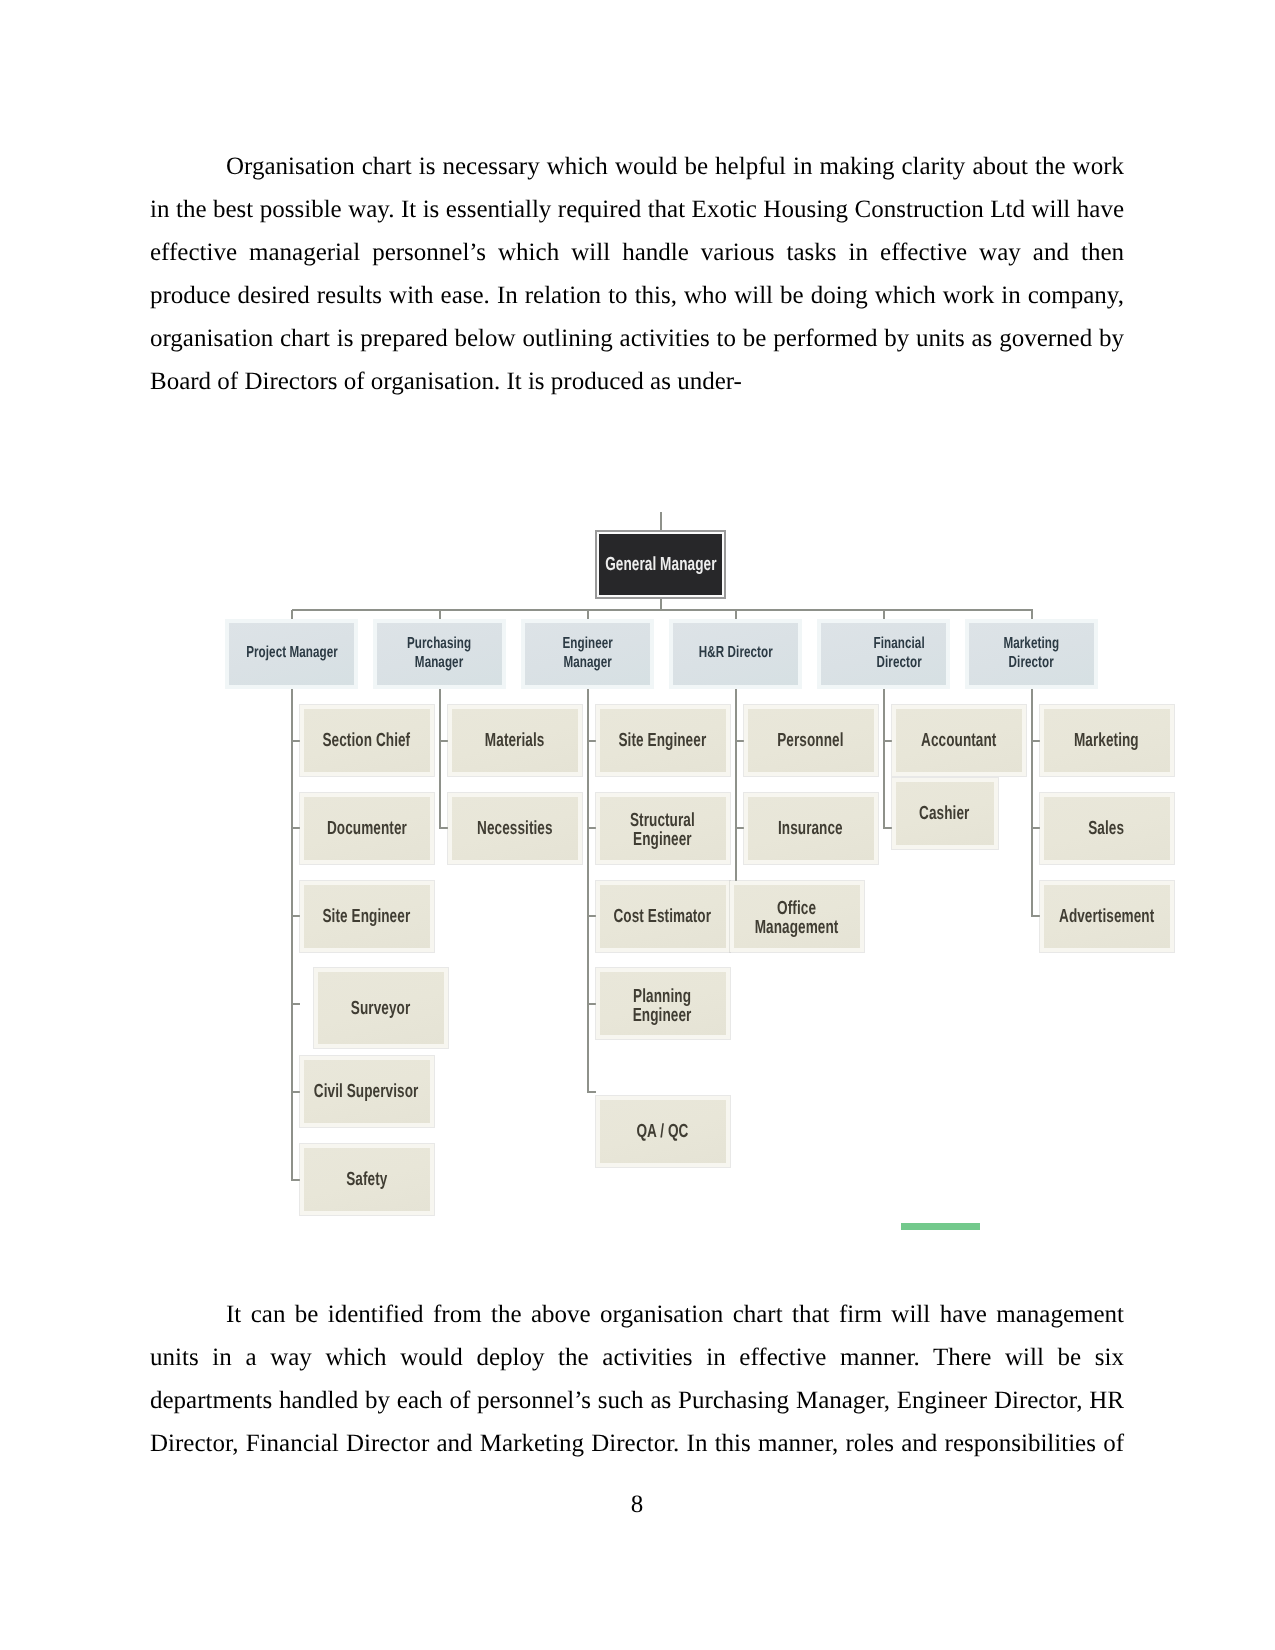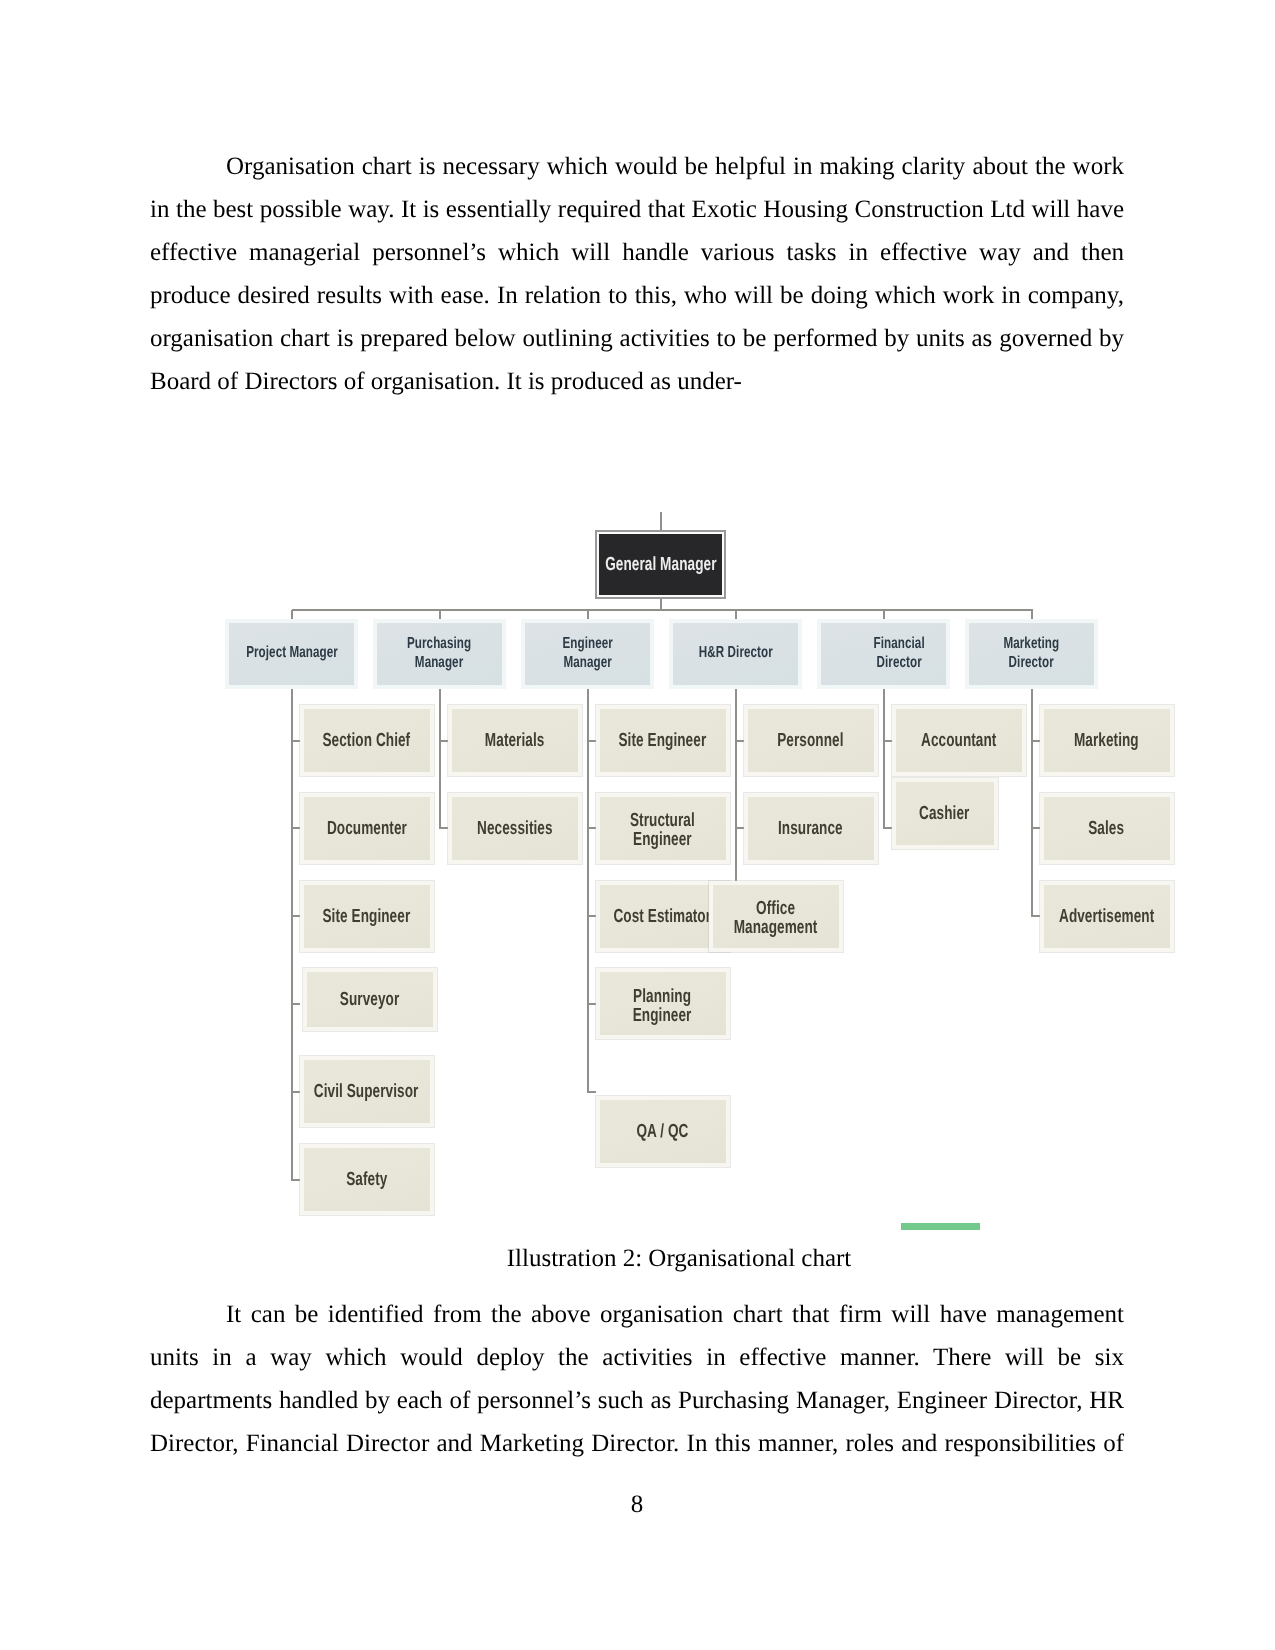--- a/index.html
+++ b/index.html
@@ -64,21 +64,21 @@
       </div>
       <div class="ln" style="left: 291.5px; top: 827px; width: 8px; height: 2px;"></div>
       <div class="box beige" style="left: 299.5px; top: 792.8px; width: 134px; height: 71px;">
         <span>Documenter</span>
       </div>
       <div class="ln" style="left: 291.5px; top: 915px; width: 8px; height: 2px;"></div>
       <div class="box beige" style="left: 299.5px; top: 880.6px; width: 134px; height: 71px;">
         <span>Site Engineer</span>
       </div>
       <div class="ln" style="left: 291.5px; top: 1003px; width: 8px; height: 2px;"></div>
-      <div class="box beige" style="left: 303px; top: 968.4px; width: 134px; height: 63px; text-align: right;">
+      <div class="box beige" style="left: 314px; top: 968.4px; width: 134px; height: 80px; text-align: right;">
         <span>Surveyor</span>
       </div>
       <div class="ln" style="left: 291.5px; top: 1091px; width: 8px; height: 2px;"></div>
       <div class="box beige" style="left: 299.5px; top: 1056.2px; width: 134px; height: 71px;">
         <span>Civil Supervisor</span>
       </div>
       <div class="ln" style="left: 291.5px; top: 1179px; width: 8px; height: 2px;"></div>
       <div class="box beige" style="left: 299.5px; top: 1144px; width: 134px; height: 71px;">
         <span>Safety</span>
       </div>
@@ -131,21 +131,21 @@
       <div class="ln" style="left: 735px; top: 689px; width: 2px; height: 228.1px;"></div>
       <div class="ln" style="left: 735.5px; top: 740px; width: 8px; height: 2px;"></div>
       <div class="box beige" style="left: 743.5px; top: 705px; width: 134px; height: 71px;">
         <span>Personnel</span>
       </div>
       <div class="ln" style="left: 735.5px; top: 827px; width: 8px; height: 2px;"></div>
       <div class="box beige" style="left: 743.5px; top: 792.8px; width: 134px; height: 71px;">
         <span>Insurance</span>
       </div>
       <div class="ln" style="left: 735.5px; top: 915px; width: 8px; height: 2px;"></div>
-      <div class="box beige two-line" style="left: 709px; top: 880.6px; width: 134px; height: 71px;">
+      <div class="box beige two-line" style="left: 730px; top: 880.6px; width: 134px; height: 71px;">
         <span>Office
 Management</span>
       </div>
       <div class="ln" style="left: 883px; top: 610px; width: 2px; height: 9px;"></div>
       <div class="box blue two-line" style="left: 817px; top: 619px; width: 133px; height: 70px; padding-left: 32px;">
         <span>Financial
 Director</span>
       </div>
       <div class="ln" style="left: 883px; top: 689px; width: 2px; height: 140.3px;"></div>
       <div class="ln" style="left: 883.5px; top: 740px; width: 8px; height: 2px;"></div>
@@ -171,20 +171,19 @@
         <span>Sales</span>
       </div>
       <div class="ln" style="left: 1031.5px; top: 915px; width: 8px; height: 2px;"></div>
       <div class="box beige" style="left: 1039.5px; top: 880.6px; width: 134px; height: 71px;">
         <span>Advertisement</span>
       </div>
     </div>
 
   <div id="highlight-bar"></div>
 
-  <div id="caption">Illustration 2: Organisational chart</div>
 
   <div class="para" id="para2">
     <p>It can be identified from the above organisation chart that firm will have management units in a way which would deploy the activities in effective manner. There will be six departments handled by each of personnel’s such as Purchasing Manager, Engineer Director, HR Director, Financial Director and Marketing Director. In this manner, roles and responsibilities of</p>
   </div>
 
   <div id="pageno">8</div>
 </div>
 
 </body></html>

